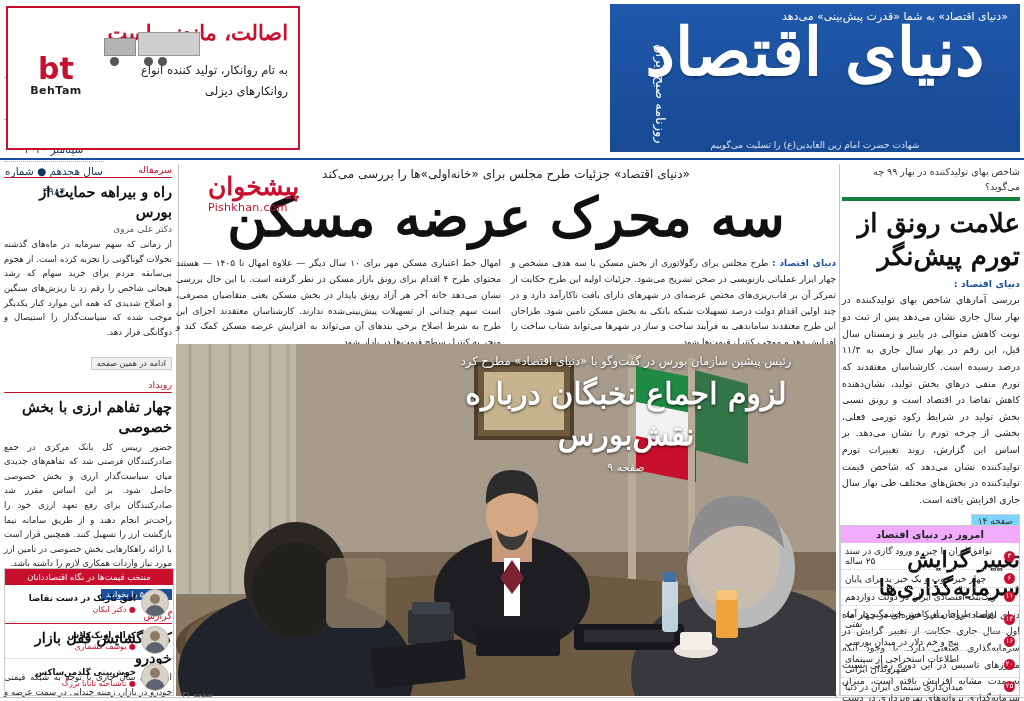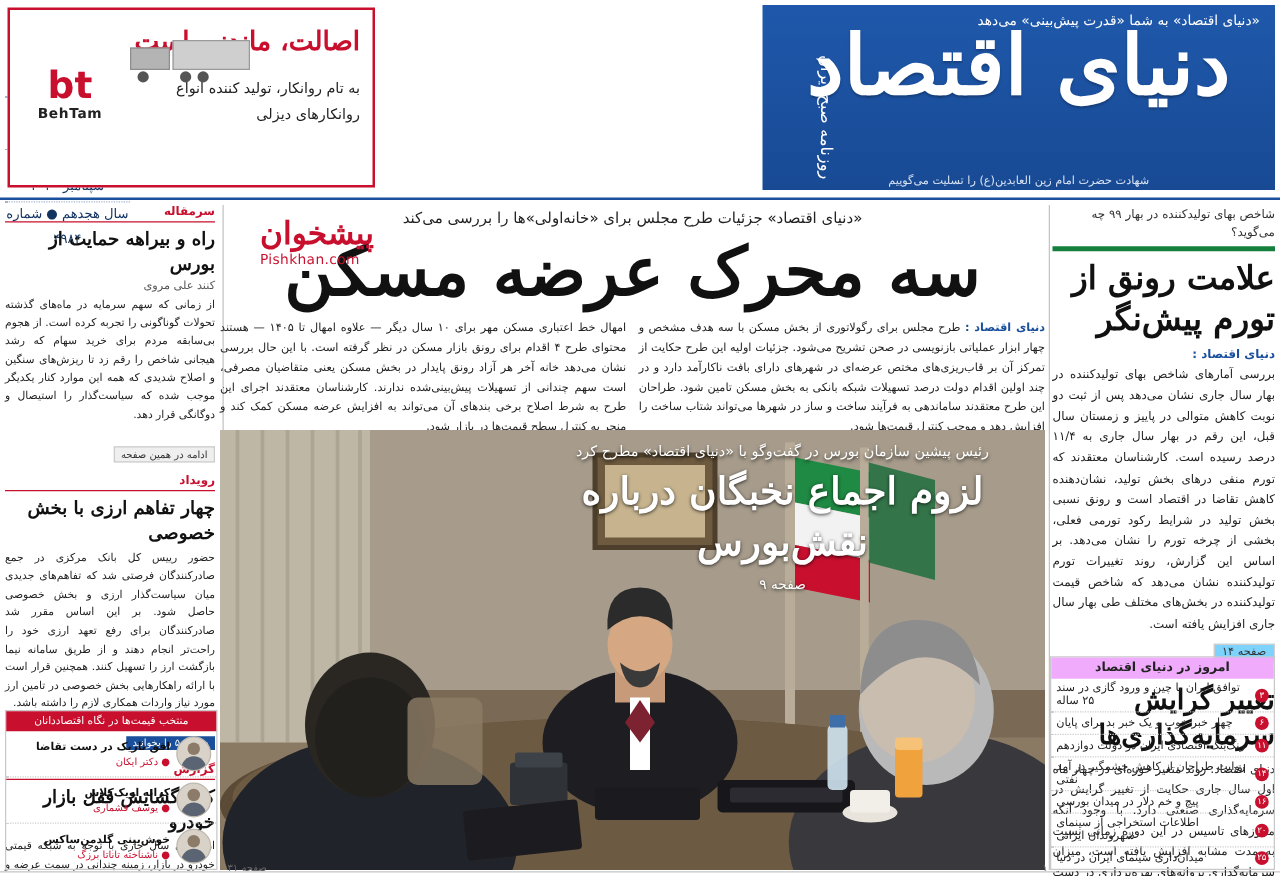--- a/index.html
+++ b/index.html
@@ -356,21 +356,21 @@
     left: 4px;
     width: 168px;
     height: 532px;
   }
   .sec {
     margin-bottom: 9px;
   }
   .sec-label {
     font-size: 9.5px;
     color: #c8102e;
-    font-weight: bold;
+    font-weight: normal;
     border-bottom: 1px solid #c8102e;
     padding-bottom: 2px;
     margin-bottom: 4px;
     text-align: right;
   }
   .sec-title {
     font-family: "DejaVu Serif","Liberation Serif",serif;
     font-weight: bold;
     font-size: 14.5px;
     line-height: 1.35;
@@ -642,21 +642,21 @@
         <div class="photo-page">صفحه ۹</div>
       </div>
     </div>
   </div>
 
   <div class="col-left">
 
     <div class="sec">
       <div class="sec-label">سرمقاله</div>
       <div class="sec-title">راه و بیراهه حمایت از بورس</div>
-      <div class="sec-author">کنند علی مروی</div>
+      <div class="sec-author">دکتر علی مروی</div>
       <div class="sec-body">از زمانی که سهم سرمایه در ماه‌های گذشته تحولات گوناگونی را تجربه کرده است. از هجوم بی‌سابقه مردم برای خرید سهام که رشد هیجانی شاخص را رقم زد تا ریزش‌های سنگین و اصلاح شدیدی که همه این موارد کنار یکدیگر موجب شده که سیاست‌گذار را استیصال و دوگانگی قرار دهد.</div>
       <span class="sec-more gray">ادامه در همین صفحه</span>
     </div>
 
     <div class="sec">
       <div class="sec-label">رویداد</div>
       <div class="sec-title">چهار تفاهم ارزی با بخش خصوصی</div>
       <div class="sec-body">حضور رییس کل بانک مرکزی در جمع صادرکنندگان فرصتی شد که تفاهم‌های جدیدی میان سیاست‌گذار ارزی و بخش خصوصی حاصل شود. بر این اساس مقرر شد صادرکنندگان برای رفع تعهد ارزی خود را راحت‌تر انجام دهند و از طریق سامانه نیما بازگشت ارز را تسهیل کنند. همچنین قرار است با ارائه راهکارهایی بخش خصوصی در تامین ارز مورد نیاز واردات همکاری لازم را داشته باشد.</div>
       <span class="sec-more">صفحه ۵ را بخوانید</span>
     </div>

